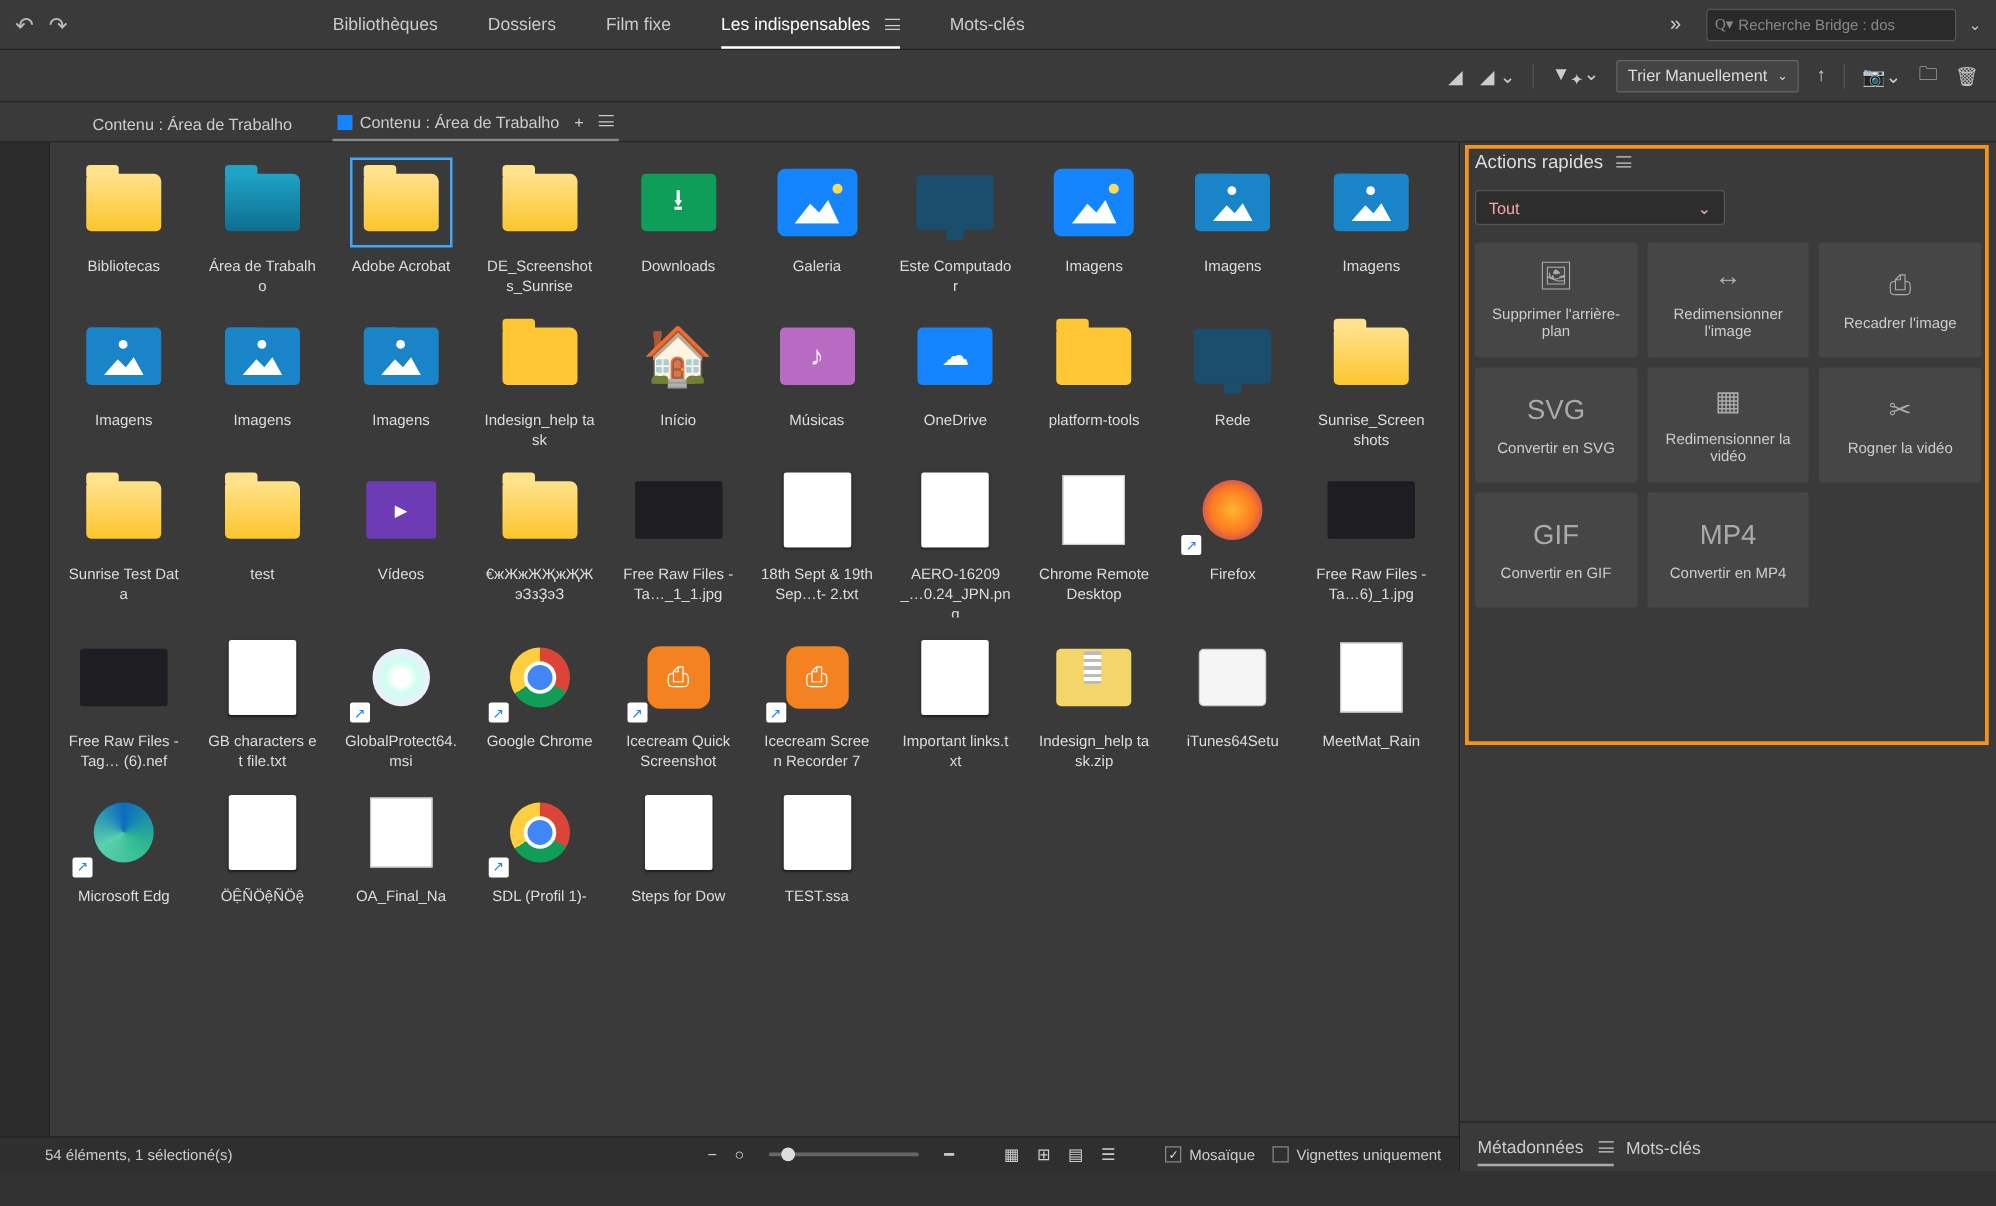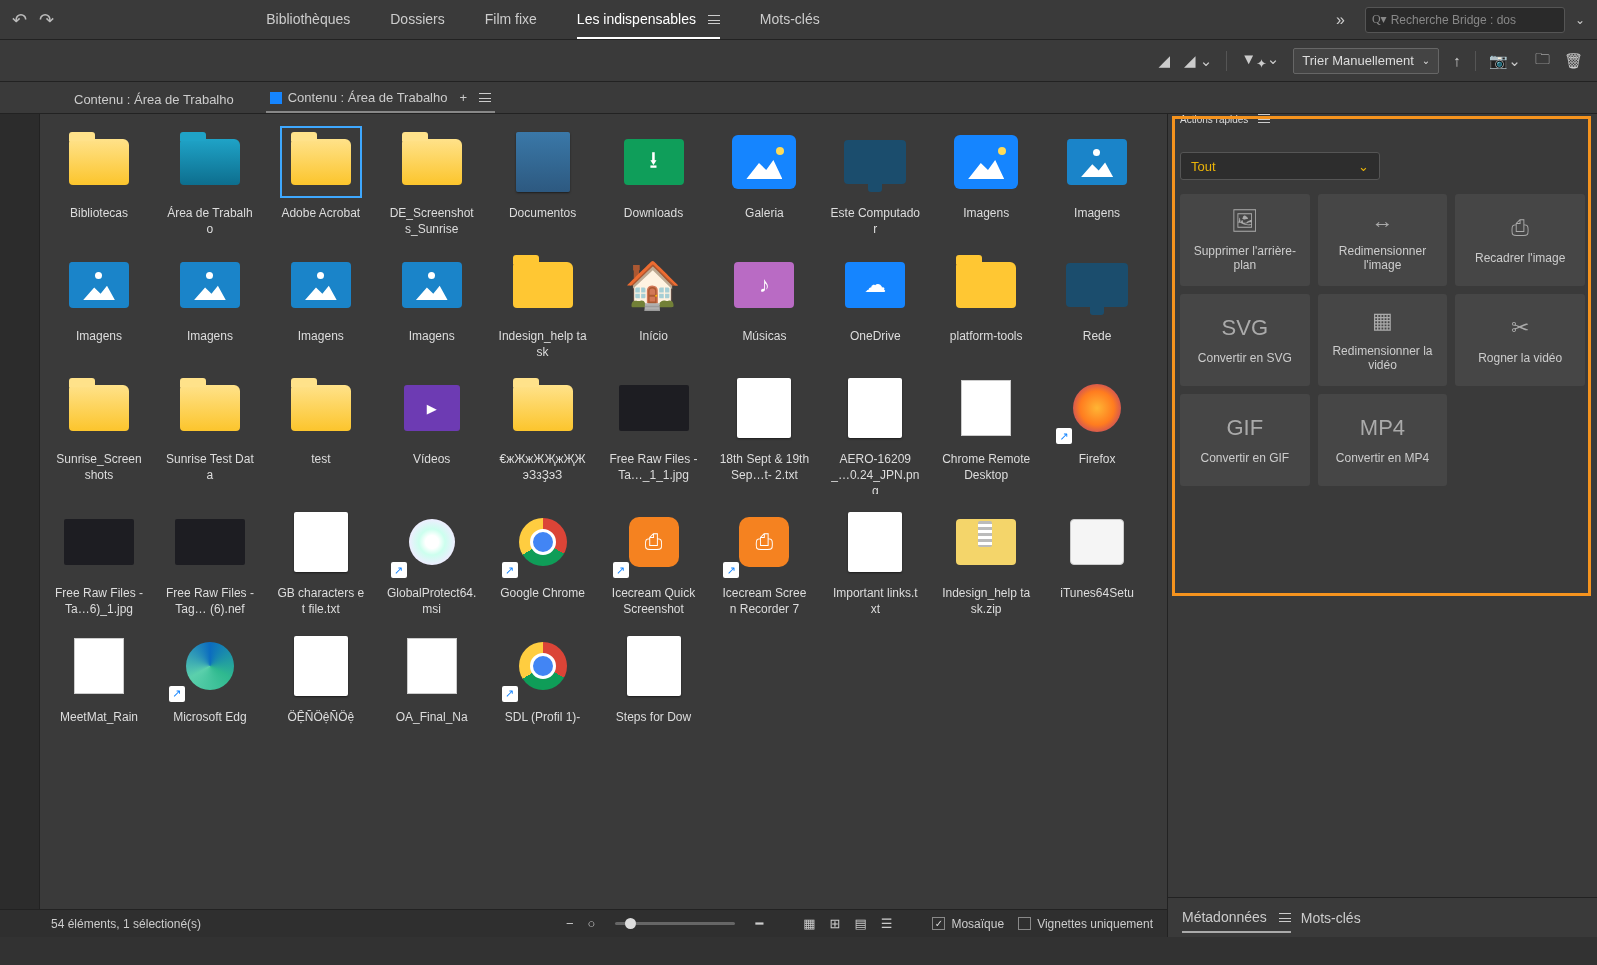--- a/index.html
+++ b/index.html
@@ -83,35 +83,35 @@
 
 .shortcut-arrow { position:absolute; bottom:-2px; left:-2px; width:16px; height:16px; background:#fff; border-radius:2px; display:flex;align-items:center;justify-content:center; color:#1585ff; font-size:11px; }
 
 .grid-wrap::-webkit-scrollbar { width: 14px; }
 .grid-wrap::-webkit-scrollbar-track { background:#2e2e2e; }
 .grid-wrap::-webkit-scrollbar-thumb { background:#555; border-radius:6px; }
 
 
 .right-panel { width: 430px; background: #3a3a3a; border-left: 1px solid #222; padding: 0; position: relative; }
 .qa-outline { position:absolute; top:2px; left:4px; right:6px; height: 480px; border: 3px solid #f5931e; pointer-events: none; }
-.qa-header { height: 30px; display: flex; align-items: flex-start; padding: 0 12px; font-size: 10px; color: #ddd; gap: 10px; }
-.qa-select { margin: 8px 12px; background:#2d2d2d; border:1px solid #555; height:28px; border-radius:3px; display:flex; align-items:center; padding:0 10px; color:#eab308; justify-content: space-between; width: 200px; cursor:pointer; }
+.qa-header { height: 30px; display: flex; align-items: center; padding: 0 12px; font-size: 15px; color: #ddd; gap: 10px; }
+.qa-select { margin: 8px 12px; background:#2d2d2d; border:1px solid #555; height:28px; border-radius:3px; display:flex; align-items:center; padding:0 10px; color:#fca5a5; justify-content: space-between; width: 200px; cursor:pointer; }
 .qa-grid { display:grid; grid-template-columns: repeat(3, 1fr); gap:8px; padding: 6px 12px; }
 .qa-card { background:#464646; border-radius:3px; height:92px; display:flex; flex-direction:column; align-items:center; justify-content:center; gap:10px; color:#ccc; font-size:12px; text-align:center; padding:6px; cursor:pointer; }
 .qa-card .qa-icon { font-size:22px; color:#aaa; }
 
 
 .meta-tabs { position:absolute; bottom:0; left:0; right:0; height:40px; border-top:1px solid #222; display:flex; align-items:center; gap:10px; padding:0 14px; font-size:14px; }
 .meta-tab { color:#ccc; padding:6px 0; cursor:pointer; }
 .meta-tab.active { border-bottom:2px solid #aaa; }
 .meta-tab .hmenu { font-size:10px; margin-left:8px; }
 
 
 .statusbar { height:28px; background:#2f2f2f; display:flex; align-items:center; padding:0 14px; gap:14px; border-top:1px solid #222; font-size:12px; color:#ccc; position: absolute; bottom:0; left:0; width: calc(100% - 430px); }
-.status-count { margin-right:auto; margin-left: 37px; }
+.status-count { margin-right:auto; margin-left: 22px; }
 .view-icon { font-size:13px; cursor:pointer; color:#ccc; }
 .slider-track { width:120px; height:3px; background:#666; border-radius:2px; position:relative; margin:0 6px; }
 .slider-thumb { position:absolute; top:-4px; left:10px; width:11px; height:11px; background:#ddd; border-radius:50%; }
 .checkbox { width:13px; height:13px; border:1px solid #888; display:inline-flex; align-items:center; justify-content:center; font-size:10px; margin-right:4px; }
 .checkbox.checked::after { content:"✓"; color:#ddd; }
 .cb-group { display:flex; align-items:center; gap:2px; }
 
 
 .scaler { transform-origin: top left; }
 .ham { display:inline-block; width:12px; height:9px; border-top:1px solid #ccc; border-bottom:1px solid #ccc; position:relative; }
@@ -196,26 +196,20 @@
             <div class="label">Adobe Acrobat</div>
           </div>
           <div class="cell">
             <div class="thumb ">
               <div class="folder-yellow"></div>
             </div>
             <div class="label">DE_Screenshots_Sunrise</div>
           </div>
           <div class="cell">
             <div class="thumb ">
-              <div class="doc-tile blue"></div>
-            </div>
-            <div class="label">Documentos</div>
-          </div>
-          <div class="cell">
-            <div class="thumb ">
               <div class="download-tile">⭳</div>
             </div>
             <div class="label">Downloads</div>
           </div>
           <div class="cell">
             <div class="thumb ">
               <div class="img-tile">
                 <span class="dot"></span>
               </div>
             </div>
@@ -466,20 +460,26 @@
               <div class="chrome-circle"></div>
               <span class="shortcut-arrow">↗</span>
             </div>
             <div class="label">SDL (Profil 1)-</div>
           </div>
           <div class="cell">
             <div class="thumb ">
               <div class="doc-tile"></div>
             </div>
             <div class="label">Steps for Dow</div>
+          </div>
+          <div class="cell">
+            <div class="thumb ">
+              <div class="doc-tile"></div>
+            </div>
+            <div class="label">TEST.ssa</div>
           </div>
         </div>
   </div>
 
   <div class="right-panel">
     <div class="qa-outline"></div>
     <div class="qa-header">
       <span>Actions rapides</span>
       <span><span class="ham"></span></span>
     </div>

